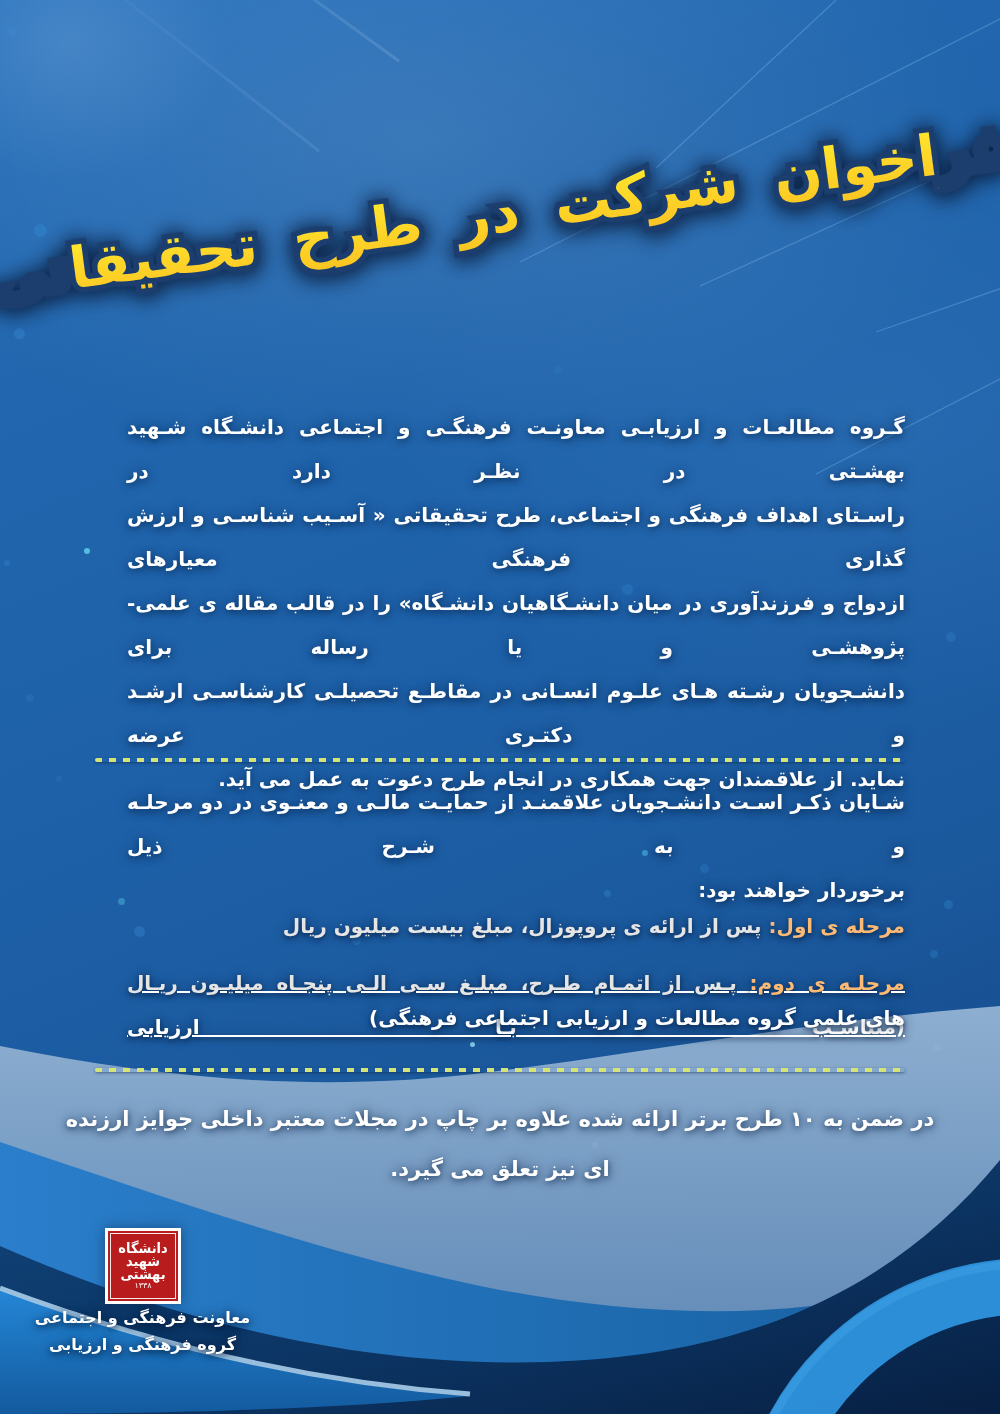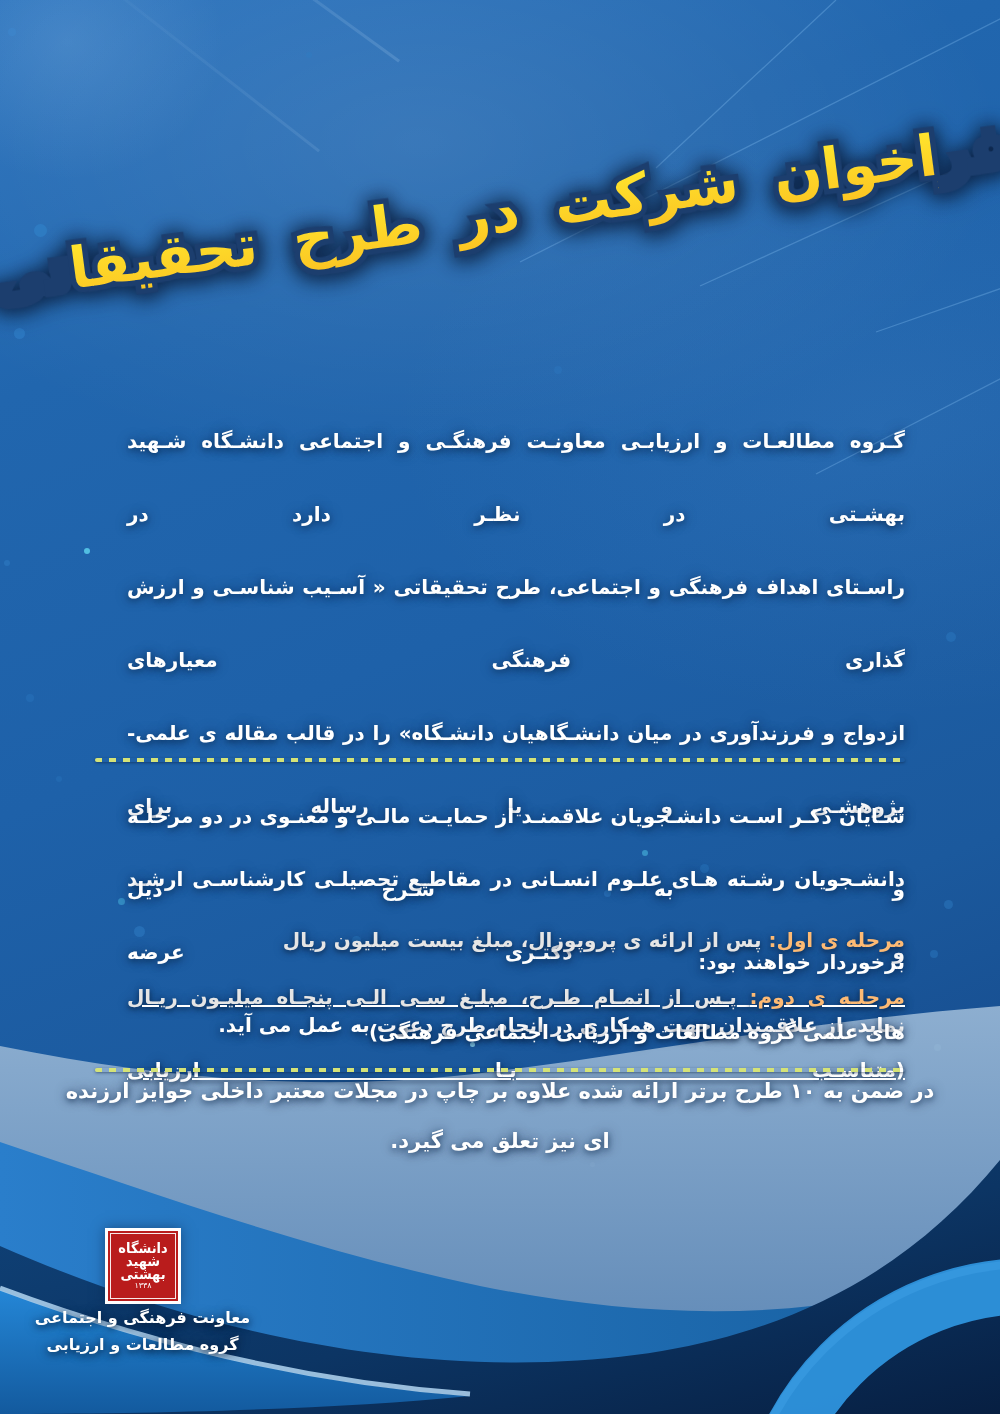--- a/index.html
+++ b/index.html
@@ -40,21 +40,21 @@
     filter:drop-shadow(0 0 10px rgba(10,32,66,.85)) drop-shadow(0 5px 8px rgba(10,32,66,.55));
   }
   .title .fill{
     background:linear-gradient(180deg,#fff47a 0%,#ffe92e 34%,#fccb25 62%,#f49d14 100%);
     -webkit-background-clip:text;background-clip:text;color:transparent;
   }
   
   .content{position:absolute;inset:0;z-index:2;color:#fff;font-weight:bold;}
   .block{position:absolute;left:95px;right:95px;}
   .line{
-    line-height:73px;font-size:20px;
+    line-height:44px;font-size:20px;
     text-shadow:0 2px 6px rgba(7,32,64,.6),0 0 14px rgba(7,32,64,.35);
     margin-left:32px;
   }
   .justify{text-align:justify;text-align-last:justify;}
   .start{text-align:right;}
   .sep{
     position:absolute;left:95px;right:95px;height:4px;border-radius:2px;
     background:repeating-linear-gradient(90deg,#d5e377 0 7px,rgba(0,0,0,0) 7px 14px);
     box-shadow:0 1px 3px rgba(8,30,60,.5);
   }
@@ -190,31 +190,31 @@
 
     <div class="block stage line justify" style="top:961px;text-decoration:underline;">
       <span class="lbl-orange">مرحلـه ی دوم:</span>
       <span class="txt-yellow">پـس از اتمـام طـرح، مبلـغ سـی الـی پنجـاه میلیـون ریـال</span>
       <span class="txt-white">(متناسـب بـا ارزیابی</span>
     </div>
     <div class="block stage line start" style="top:996px;">های علمی گروه مطالعات و ارزیابی اجتماعی فرهنگی)</div>
 
     <div class="sep" style="top:1068px;"></div>
 
-    <div class="note" style="top:1066px;">در ضمن به ۱۰ طرح برتر ارائه شده علاوه بر چاپ در مجلات معتبر داخلی جوایز ارزنده ای نیز تعلق می گیرد.</div>
+    <div class="note" style="top:1094px;">در ضمن به ۱۰ طرح برتر ارائه شده علاوه بر چاپ در مجلات معتبر داخلی جوایز ارزنده ای نیز تعلق می گیرد.</div>
   </div>
 
   <div class="footer">
     <div class="logo">
       <div class="logo-inner">
         <div class="logo-cal">دانشگاه</div>
         <div class="logo-cal">شهید</div>
         <div class="logo-cal">بهشتی</div>
         <div class="logo-year">۱۳۳۸</div>
       </div>
     </div>
     <div class="org">
       <div>معاونت فرهنگی و اجتماعی</div>
-      <div>گروه مطالعات و ارزیابی</div>
+      <div>گروه فرهنگی و ارزیابی</div>
     </div>
   </div>
 
 </div>
 
 </body></html>

